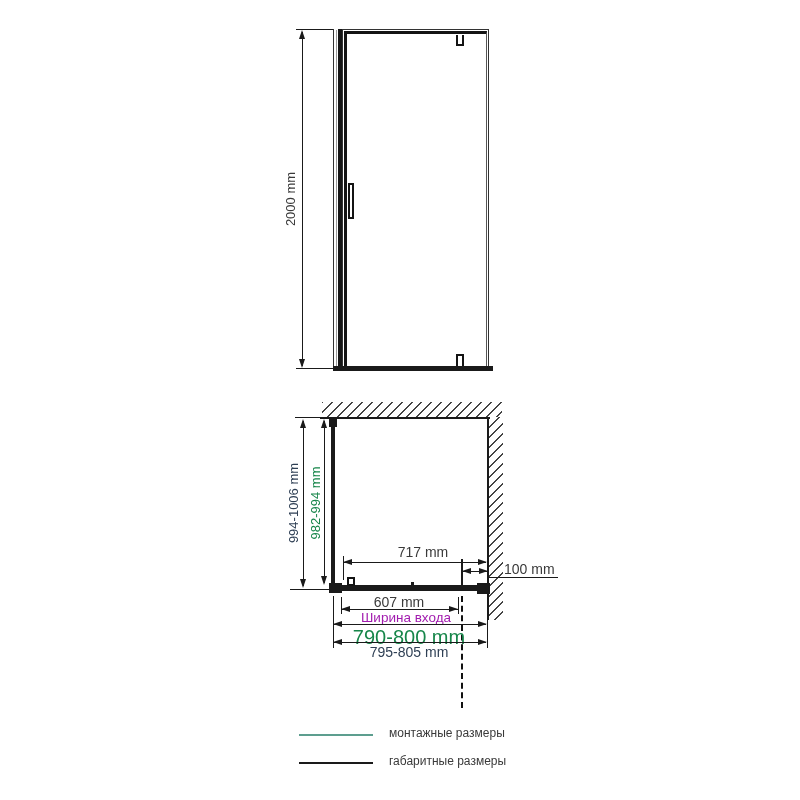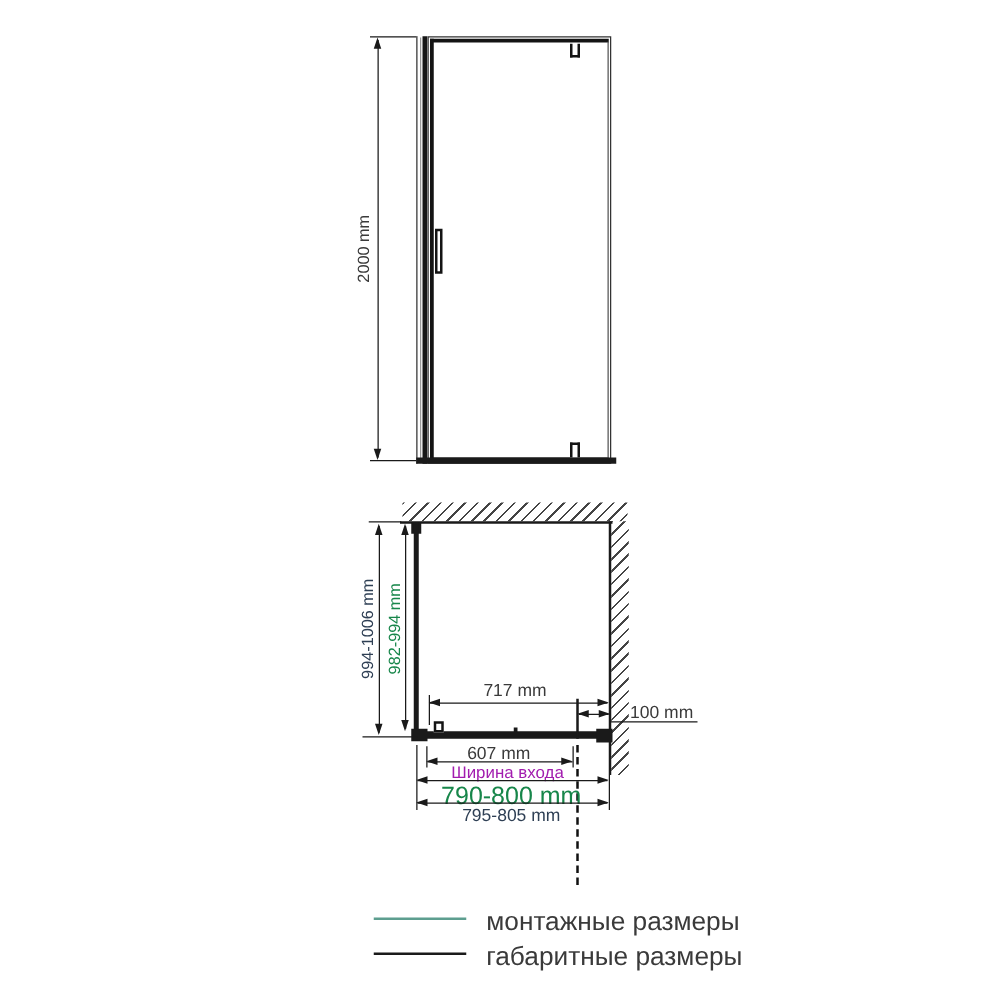--- a/index.html
+++ b/index.html
@@ -16,21 +16,21 @@
   .t-small{font-size:13px;color:#3a3a3a;}
   .t-green{color:#17864a;}
   .t-navy{color:#2e3f54;}
   .arr{position:absolute;width:0;height:0;}
   .arr-up{border-left:3px solid transparent;border-right:3px solid transparent;border-bottom:9px solid #1a1a1a;}
   .arr-down{border-left:3px solid transparent;border-right:3px solid transparent;border-top:9px solid #1a1a1a;}
   .arr-left{border-top:3px solid transparent;border-bottom:3px solid transparent;border-right:9px solid #1a1a1a;}
   .arr-right{border-top:3px solid transparent;border-bottom:3px solid transparent;border-left:9px solid #1a1a1a;}
   .hatch{position:absolute;background:repeating-linear-gradient(135deg,#444 0 1.4px,transparent 1.4px 7px);}
   .whitebox{position:absolute;background:#fff;border:2px solid #141414;box-sizing:border-box;}
-  .legend-label{position:absolute;font-size:21px;color:#3a3a3a;white-space:nowrap;}
+  .legend-label{position:absolute;font-size:12px;color:#3a3a3a;white-space:nowrap;}
 </style>
 </head>
 <body>
 
 <div id="canvas">
 
   <div>
 
     <div class="ln" style="left:296px;top:29px;width:38px;height:1px;"></div>
     <div class="ln" style="left:296px;top:368px;width:38px;height:1px;"></div>
@@ -81,21 +81,21 @@
     <div class="ln" style="left:324px;top:421px;width:1px;height:162px;"></div>
     <div class="arr arr-up" style="left:321px;top:419px;"></div>
     <div class="arr arr-down" style="left:321px;top:576px;"></div>
     <div class="vtext t-small t-navy" style="left:229px;top:495px;">994-1006 mm</div>
     <div class="vtext t-small t-green" style="left:251px;top:495px;">982-994 mm</div>
 
     <div class="ln" style="left:343px;top:556px;width:1px;height:24px;"></div>
     <div class="ln" style="left:344px;top:562px;width:142px;height:1px;"></div>
     <div class="arr arr-left" style="left:343px;top:559px;"></div>
     <div class="arr arr-right" style="left:478px;top:559px;"></div>
-    <div class="txt t-dim ctext" style="left:362px;top:544px;width:100px;">717 mm</div>
+    <div class="txt t-dim ctext" style="left:373px;top:544px;width:100px;">717 mm</div>
 
     <div class="ln" style="left:463px;top:571px;width:24px;height:1px;"></div>
     <div class="arr arr-left" style="left:462px;top:568px;"></div>
     <div class="arr arr-right" style="left:479px;top:568px;"></div>
     <div class="txt t-dim" style="left:504px;top:561px;">100 mm</div>
     <div class="ln" style="left:488px;top:577px;width:70px;height:1px;"></div>
 
     <div class="ln" style="left:341px;top:597px;width:1px;height:17px;"></div>
     <div class="ln" style="left:458px;top:597px;width:1px;height:17px;"></div>
     <div class="ln" style="left:342px;top:609px;width:116px;height:1px;"></div>

